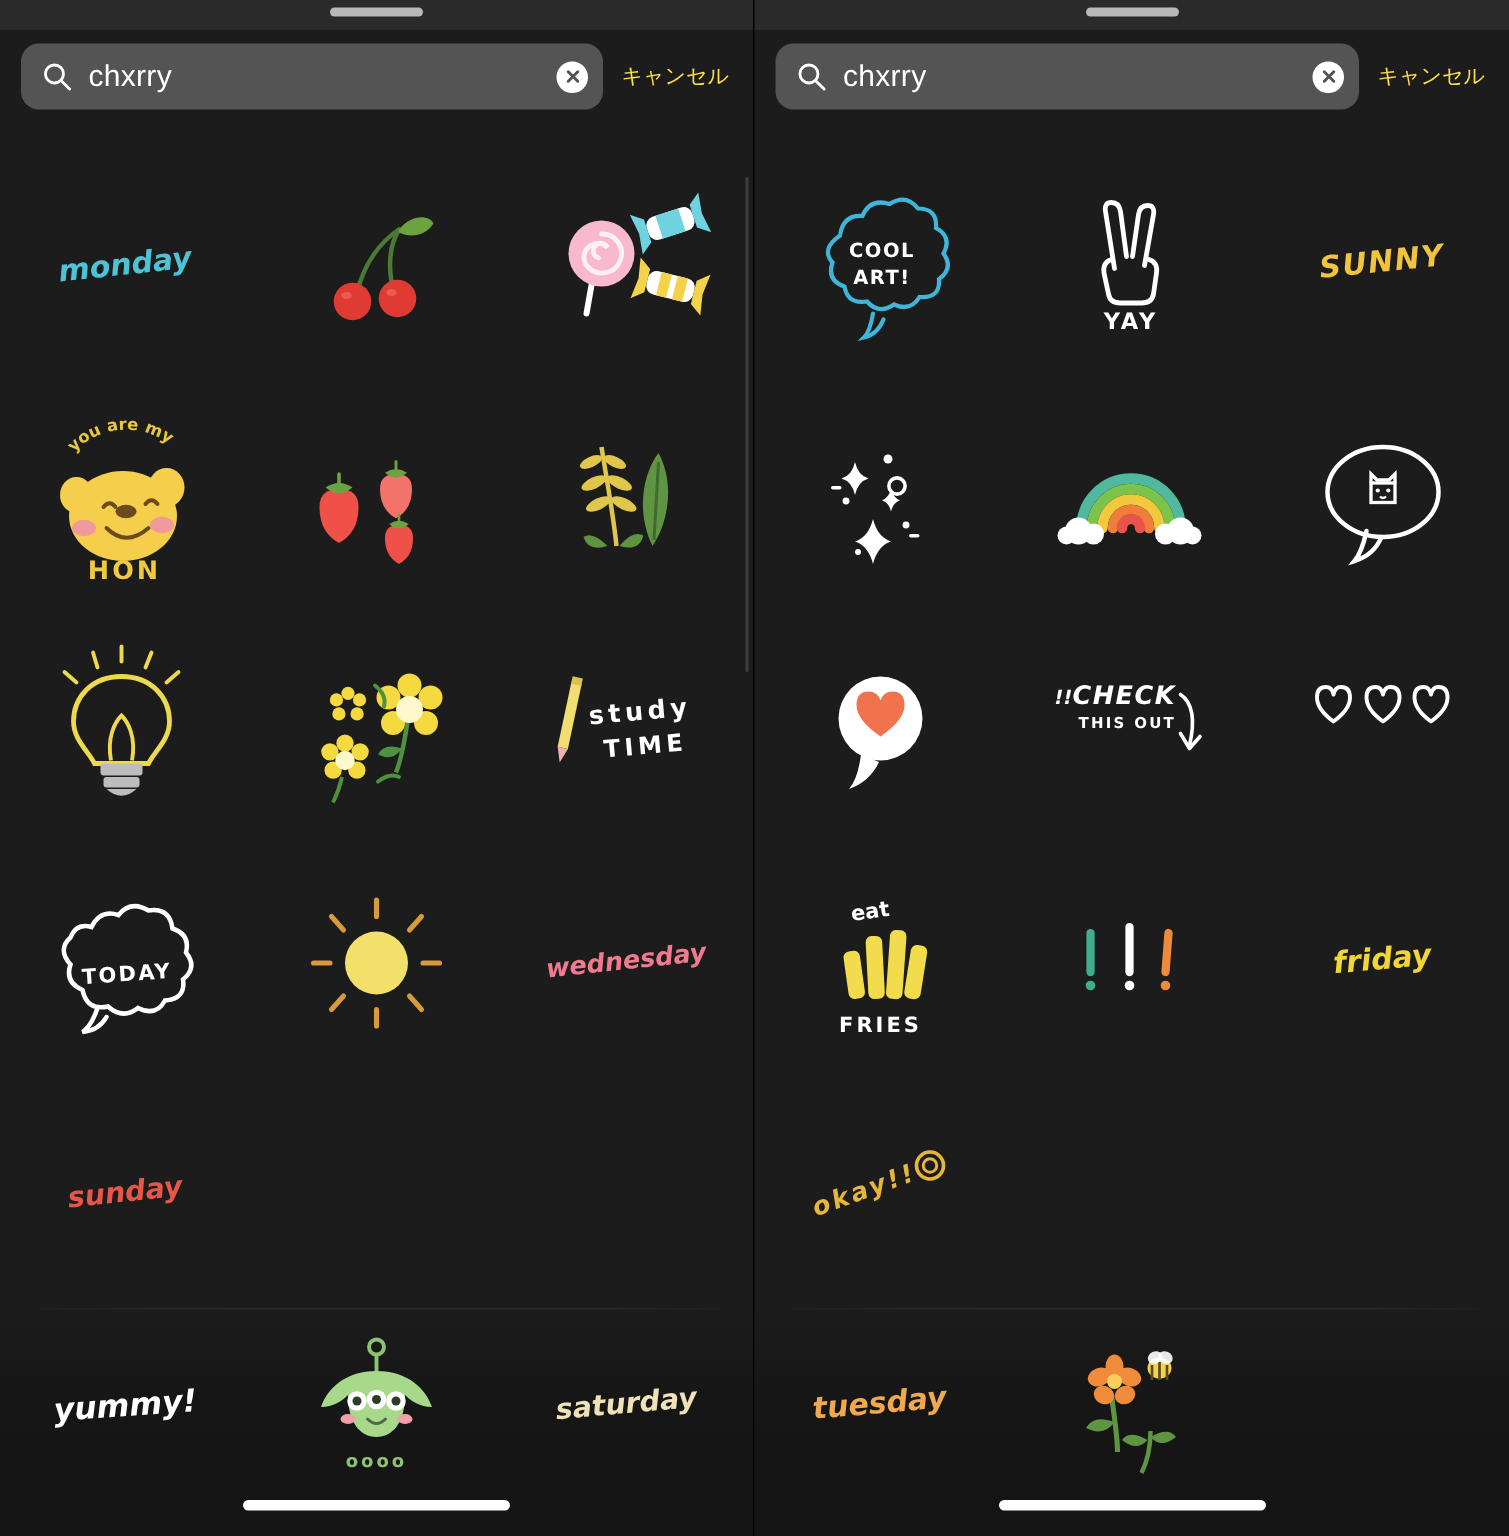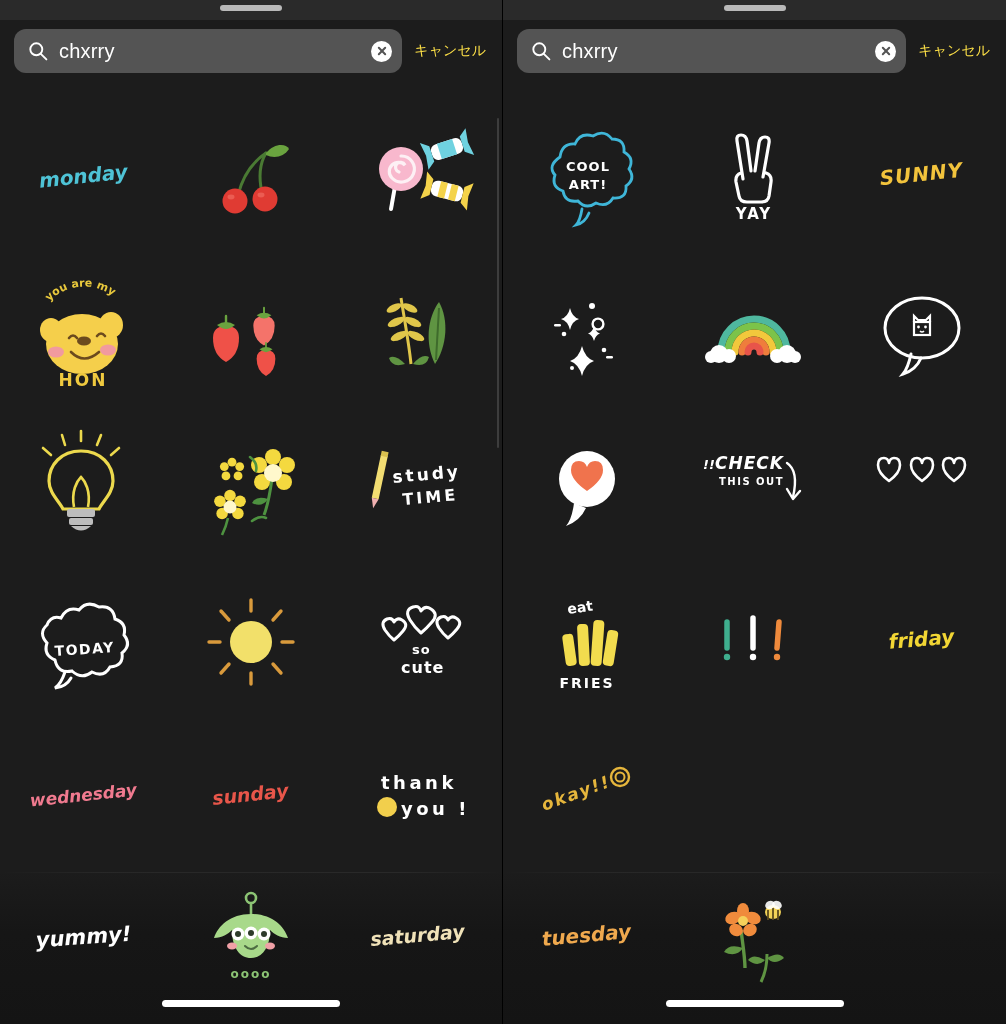--- a/index.html
+++ b/index.html
@@ -325,59 +325,37 @@
               <line x1="85" y1="86" x2="93" y2="95"></line>
               <line x1="63" y1="95" x2="63" y2="106"></line>
               <line x1="41" y1="86" x2="33" y2="95"></line>
               <line x1="32" y1="64" x2="21" y2="64"></line>
               <line x1="41" y1="42" x2="33" y2="33"></line>
             </g>
           </svg>
         </div>
       </div>
 
-      <div class="cell">
-        <div class="sticker">
-          <svg viewBox="0 0 126 126">
-            <g fill="none" stroke="#ffffff" stroke-width="3" stroke-linejoin="round">
-              <path d="M30 52 q-5 -8 2 -11 q5 -2 7 3 q3 -5 8 -2 q7 4 1 11 q-5 6 -9 9 q-5 -4 -9 -10 Z"></path>
-              <path d="M55 42 q-6 -10 3 -13 q6 -2 8 4 q4 -6 10 -2 q8 5 1 13 q-6 7 -11 11 q-6 -5 -11 -13 Z"></path>
-              <path d="M84 50 q-5 -8 2 -11 q5 -2 7 3 q3 -5 8 -2 q7 4 1 11 q-5 6 -9 9 q-5 -4 -9 -10 Z"></path>
-            </g>
-            <text x="57" y="76" fill="#ffffff" font-size="13" font-family="DejaVu Sans, sans-serif" font-weight="700" letter-spacing="1">so</text>
-            <text x="46" y="95" fill="#ffffff" font-size="16" font-family="DejaVu Sans, sans-serif" font-weight="700" letter-spacing="1">cute</text>
-          </svg>
-        </div>
-      </div>
 
       <div class="cell">
         <div class="sticker">
           <svg viewBox="0 0 126 126">
             <text x="63" y="68" text-anchor="middle" fill="#f07a8f" font-size="17" font-family="DejaVu Sans, sans-serif" font-style="italic" font-weight="700" transform="rotate(-6 63 68)">wednesday</text>
           </svg>
         </div>
       </div>
 
       <div class="cell">
         <div class="sticker">
           <svg viewBox="0 0 126 126">
             <text x="63" y="68" text-anchor="middle" fill="#e8564a" font-size="19" font-family="DejaVu Sans, sans-serif" font-style="italic" font-weight="700" transform="rotate(-6 63 68)">sunday</text>
           </svg>
         </div>
       </div>
 
-      <div class="cell">
-        <div class="sticker">
-          <svg viewBox="0 0 126 126">
-            <text x="26" y="56" fill="#ffffff" font-size="18" font-family="DejaVu Sans, sans-serif" font-weight="700" letter-spacing="3.5">thank</text>
-            <circle cx="32" cy="74" r="10" fill="#f2cf4c"></circle>
-            <text x="46" y="82" fill="#ffffff" font-size="18" font-family="DejaVu Sans, sans-serif" font-weight="700" letter-spacing="3.5">you !</text>
-          </svg>
-        </div>
-      </div>
 
     </div>
 
     <div class="dock">
       <div class="dockgrid">
 
         <div class="cell">
           <div class="sticker">
             <svg viewBox="0 0 126 126">
               <text x="63" y="72" text-anchor="middle" fill="#ffffff" font-size="21" font-family="DejaVu Sans, sans-serif" font-style="italic" font-weight="700" transform="rotate(-4 63 72)">yummy!</text>

